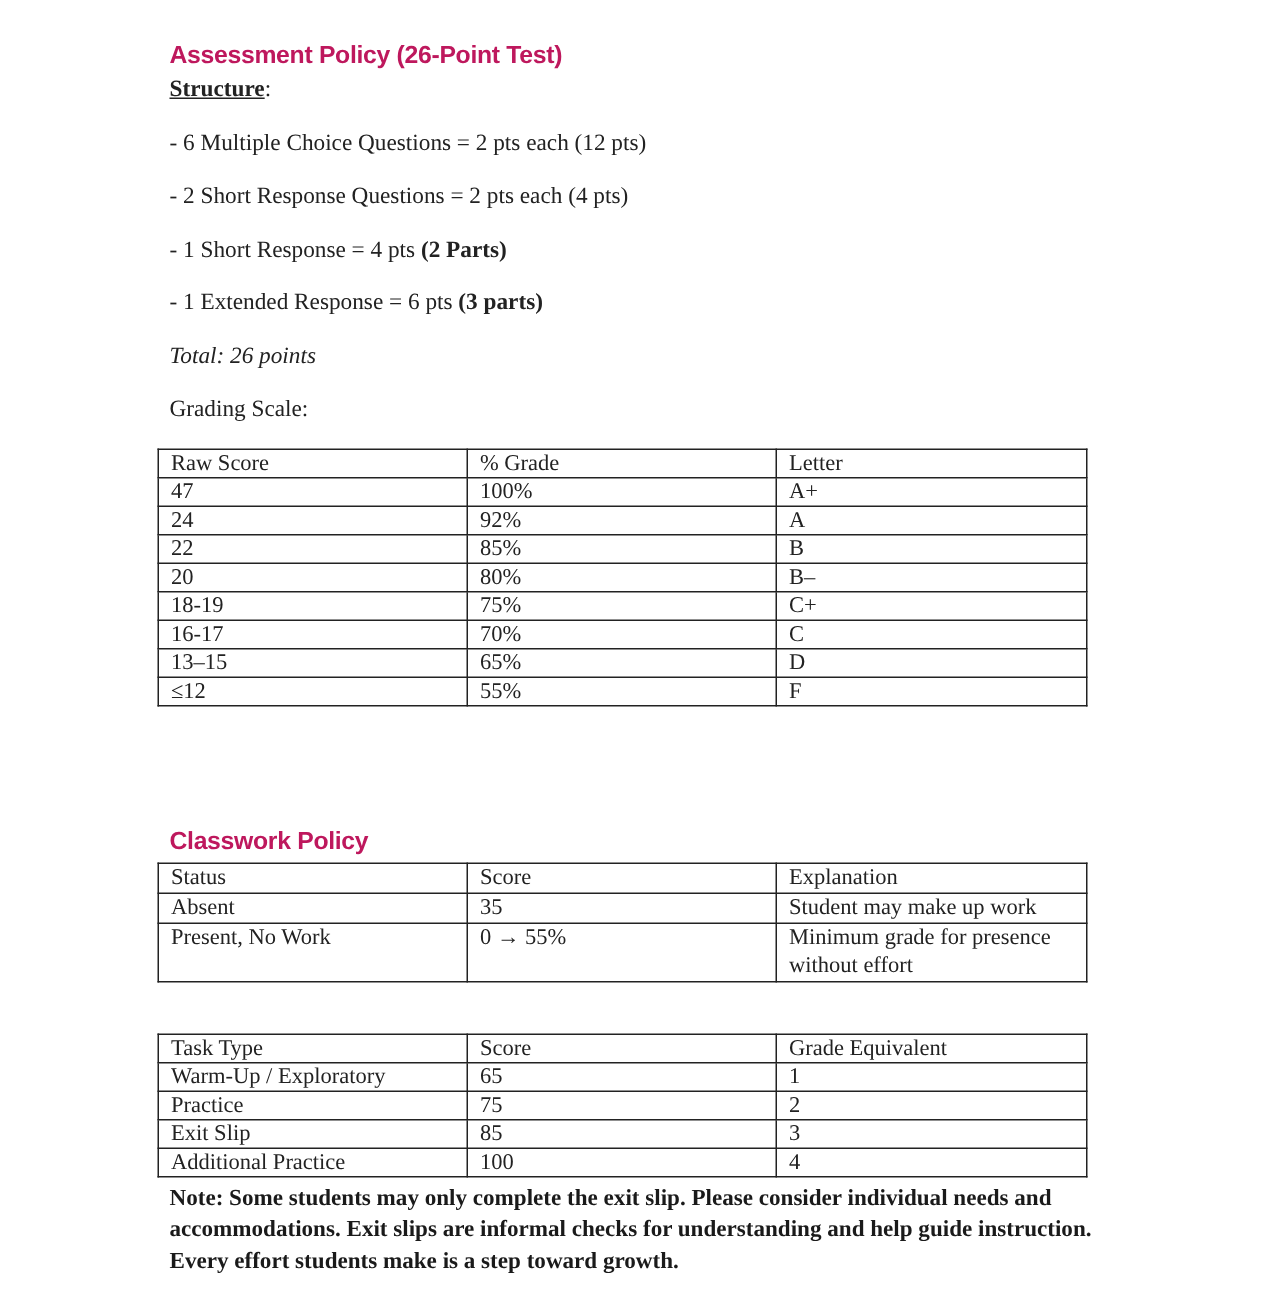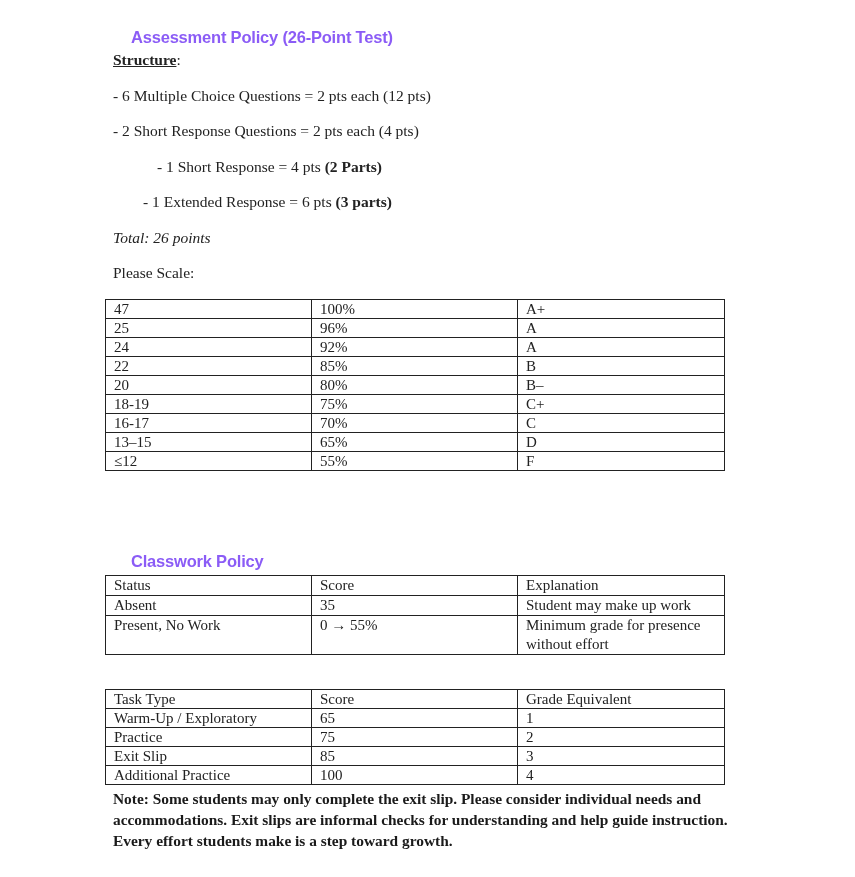--- a/index.html
+++ b/index.html
@@ -2,23 +2,23 @@
 <html><head>
 <meta charset="utf-8">
 <style>
   html, body { margin: 0; padding: 0; background: #ffffff; }
   body {
     width: 855px; height: 877px; position: relative; overflow: hidden;
     font-family: "Liberation Serif", "DejaVu Serif", serif;
     color: #222;
   }
   .heading {
-    position: absolute; left: 131px;
+    position: absolute; left: 113px;
     font-family: "Liberation Sans", "DejaVu Sans", sans-serif;
-    font-weight: bold; font-size: 16.5px; color: #8b5cf6; letter-spacing: -0.2px;
+    font-weight: bold; font-size: 16.5px; color: #be185d; letter-spacing: -0.2px;
   }
   .line {
     position: absolute; left: 113px; font-size: 15.5px; white-space: nowrap;
   }
   .line b { font-weight: bold; }
   .structure { font-weight: bold; text-decoration: underline; }
   table.grid {
     position: absolute; left: 105px; width: 619px;
     border-collapse: collapse; font-size: 15px; table-layout: fixed;
   }
@@ -37,42 +37,42 @@
 </style>
 </head>
 <body>
 
 <div class="heading" style="top:28px;">Assessment Policy (26-Point Test)</div>
 
 <div class="line" style="top:51px;"><span class="structure">Structure</span><span>:</span></div>
 
 <div class="line" style="top:87px;text-align:center;"><span>- 6 Multiple Choice Questions = 2 pts each (12 pts)</span><b></b></div>
 <div class="line" style="top:122px;"><span>- 2 Short Response Questions = 2 pts each (4 pts)</span><b></b></div>
-<div class="line" style="top:158px;margin-left:44px;"><span>- 1 Short Response = 4 pts </span><b>(2 Parts)</b></div>
-<div class="line" style="top:193px;margin-left:30px;"><span>- 1 Extended Response = 6 pts  </span><b>(3 parts)</b></div>
+<div class="line" style="top:158px;"><span>- 1 Short Response = 4 pts </span><b>(2 Parts)</b></div>
+<div class="line" style="top:193px;"><span>- 1 Extended Response = 6 pts  </span><b>(3 parts)</b></div>
 
 <div class="line" style="top:229px;font-style:italic;">Total: 26 points</div>
-<div class="line" style="top:264px;">Please Scale:</div>
+<div class="line" style="top:264px;">Grading Scale:</div>
 
 <table class="grid" style="top:299px;">
   <colgroup>
       <col class="c1">
       <col class="c2">
       <col class="c3">
     </colgroup>
   <tbody id="grading-body">
       <tr>
+        <td>Raw Score</td>
+        <td>% Grade</td>
+        <td>Letter</td>
+      </tr>
+      <tr>
         <td>47</td>
         <td>100%</td>
         <td>A+</td>
-      </tr>
-      <tr>
-        <td>25</td>
-        <td>96%</td>
-        <td>A</td>
       </tr>
       <tr>
         <td>24</td>
         <td>92%</td>
         <td>A</td>
       </tr>
       <tr>
         <td>22</td>
         <td>85%</td>
         <td>B</td>

